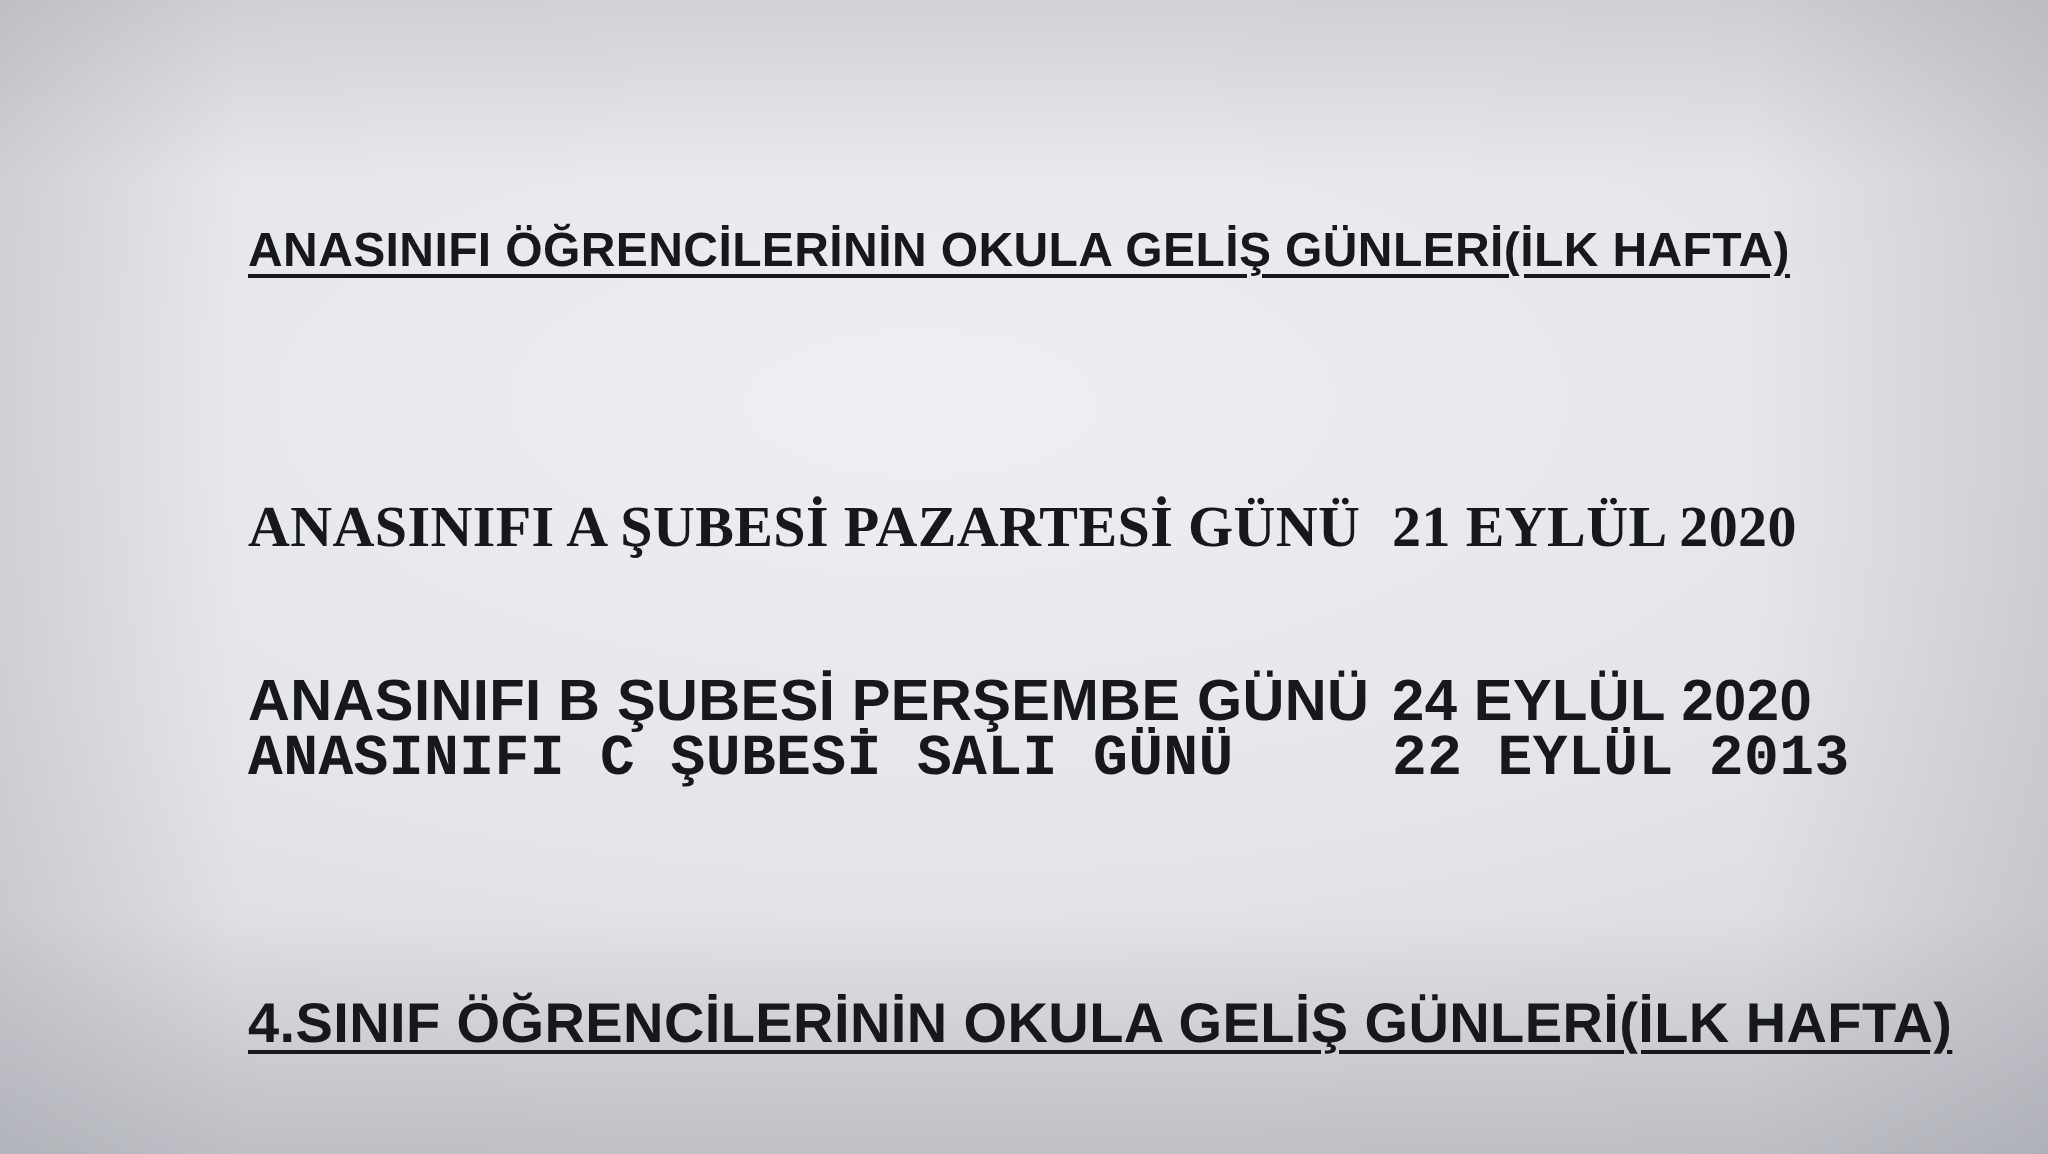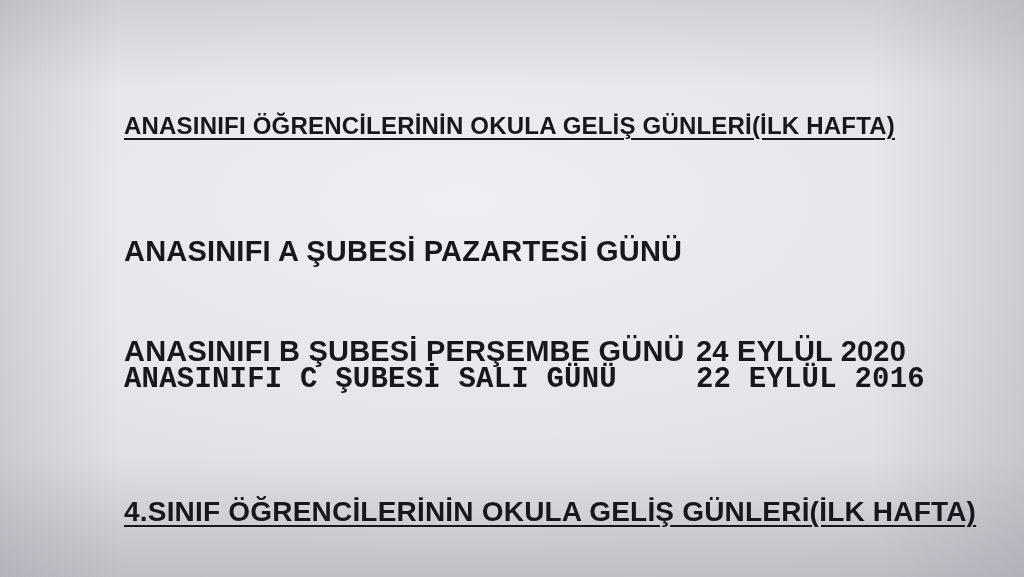--- a/index.html
+++ b/index.html
@@ -88,48 +88,49 @@
   .row .desc {
     display: inline-block;
   }
   .row .date {
     position: absolute;
     left: 572px;
     top: 0;
     font-weight: bold;
     white-space: nowrap;
   }
-  #row-0 { top: 235px; }
+  #row-0 { top: 248px; font-family: Liberation Serif, serif; }
   #row-1 { top: 299px; margin-top: 36px; }
   #row-2 { top: 363px; font-family: Liberation Mono, monospace; }
 </style>
 </head>
 <body>
 
 <div class="page">
   <div class="sheet"></div>
   <div class="shade-top"></div>
   <div class="shade-bottom"></div>
   <div class="shade-left"></div>
   <div class="shade-right"></div>
 
   <div class="content">
 
     <div class="title" id="title-1">ANASINIFI ÖĞRENCİLERİNİN OKULA GELİŞ GÜNLERİ(İLK HAFTA)</div>
 
     <div class="row" id="row-0">
       <span class="desc">ANASINIFI A  ŞUBESİ PAZARTESİ GÜNÜ</span>
+      <span class="date">21 EYLÜL 2020</span>
     </div>
 
     <div class="row" id="row-1">
       <span class="desc">ANASINIFI B ŞUBESİ PERŞEMBE GÜNÜ</span>
       <span class="date">24 EYLÜL 2020</span>
     </div>
 
     <div class="row" id="row-2">
       <span class="desc">ANASINIFI C ŞUBESİ SALI  GÜNÜ</span>
-      <span class="date">22 EYLÜL 2016</span>
+      <span class="date">22 EYLÜL 2013</span>
     </div>
 
     <div class="title" id="title-2">4.SINIF ÖĞRENCİLERİNİN OKULA GELİŞ GÜNLERİ(İLK HAFTA)</div>
 
   </div>
 </div>
 
 </body></html>

